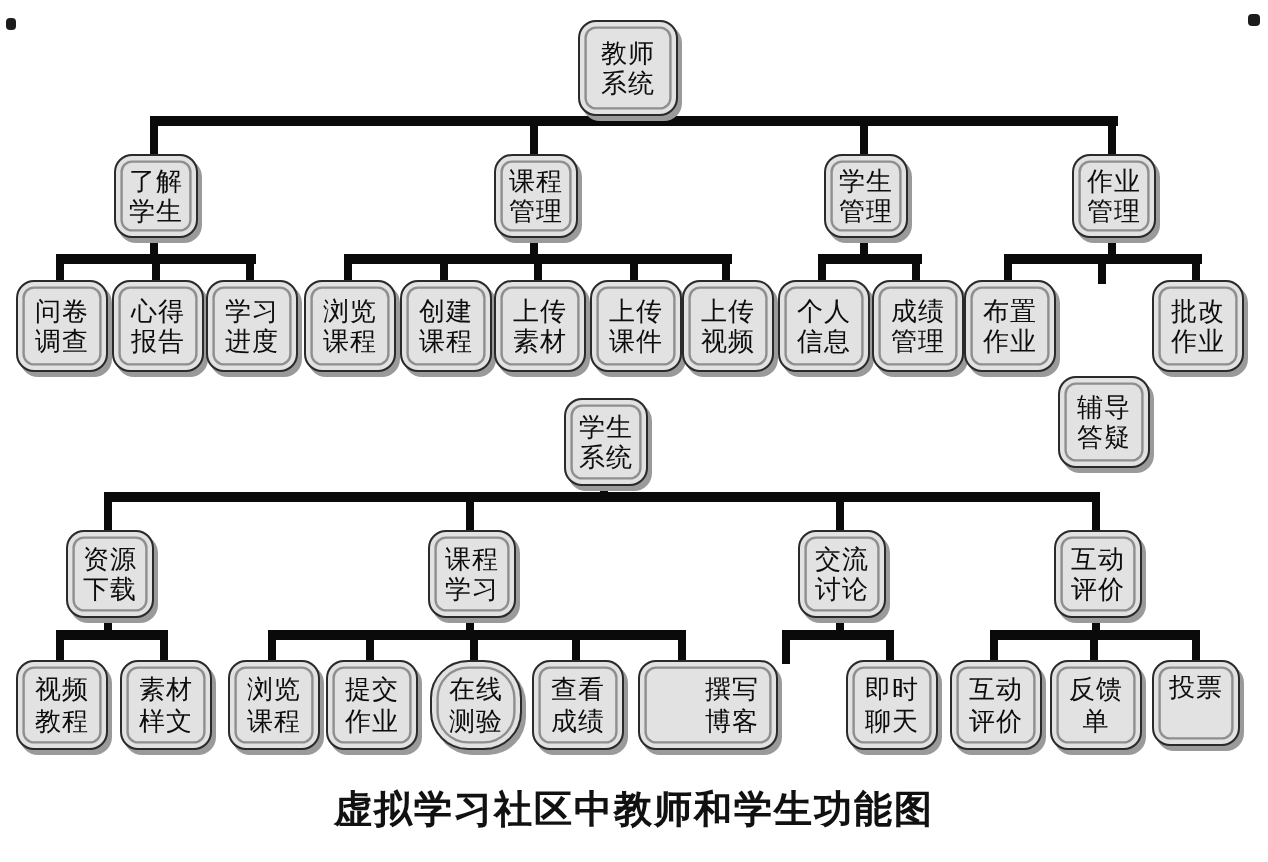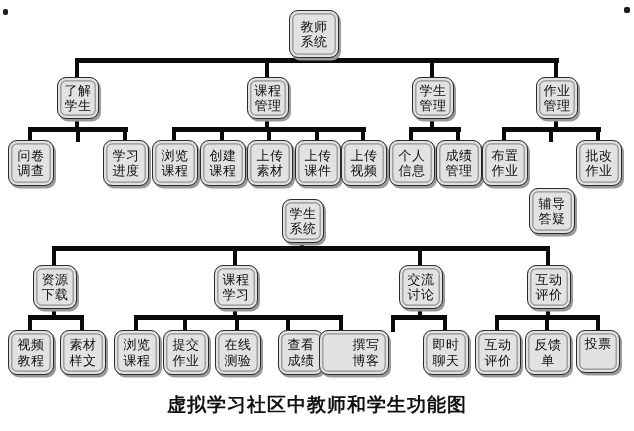--- a/index.html
+++ b/index.html
@@ -70,20 +70,22 @@
 学生</div>
   <div class="node" style="left:247px;top:77px;width:40px;height:40px;">课程
 管理</div>
   <div class="node" style="left:412px;top:77px;width:40px;height:40px;">学生
 管理</div>
   <div class="node" style="left:536px;top:77px;width:40px;height:40px;">作业
 管理</div>
 
   <div class="node" style="left:8px;top:140px;width:44px;height:44px;">问卷
 调查</div>
+  <div class="node" style="left:56px;top:140px;width:44px;height:44px;">心得
+报告</div>
   <div class="node" style="left:103px;top:140px;width:44px;height:44px;">学习
 进度</div>
   <div class="node" style="left:152px;top:140px;width:44px;height:44px;">浏览
 课程</div>
   <div class="node" style="left:200px;top:140px;width:44px;height:44px;">创建
 课程</div>
   <div class="node" style="left:247px;top:140px;width:44px;height:44px;">上传
 素材</div>
   <div class="node" style="left:295px;top:140px;width:44px;height:44px;">上传
 课件</div>
@@ -140,23 +142,23 @@
 评价</div>
 
   <div class="node" style="left:8px;top:330px;width:44px;height:43px;">视频
 教程</div>
   <div class="node" style="left:60px;top:330px;width:44px;height:43px;">素材
 样文</div>
   <div class="node" style="left:114px;top:330px;width:44px;height:43px;">浏览
 课程</div>
   <div class="node" style="left:163px;top:330px;width:44px;height:43px;">提交
 作业</div>
-  <div class="node" style="left:215px;top:330px;width:44px;height:43px;">在线
+  <div class="node" style="left:215px;top:330px;width:44px;height:43px;border-radius:19px;">在线
 测验</div>
-  <div class="node" style="left:266px;top:330px;width:44px;height:43px;margin-left:12px;">查看
+  <div class="node" style="left:266px;top:330px;width:44px;height:43px;">查看
 成绩</div>
   <div class="node" style="left:319px;top:330px;width:44px;height:43px;padding-left:24px;">撰写
 博客</div>
   <div class="node" style="left:423px;top:330px;width:44px;height:43px;">即时
 聊天</div>
   <div class="node" style="left:475px;top:330px;width:44px;height:43px;">互动
 评价</div>
   <div class="node" style="left:525px;top:330px;width:44px;height:43px;">反馈
 单</div>
   <div class="node single" style="left:576px;top:330px;width:44px;height:43px;">投票</div>

